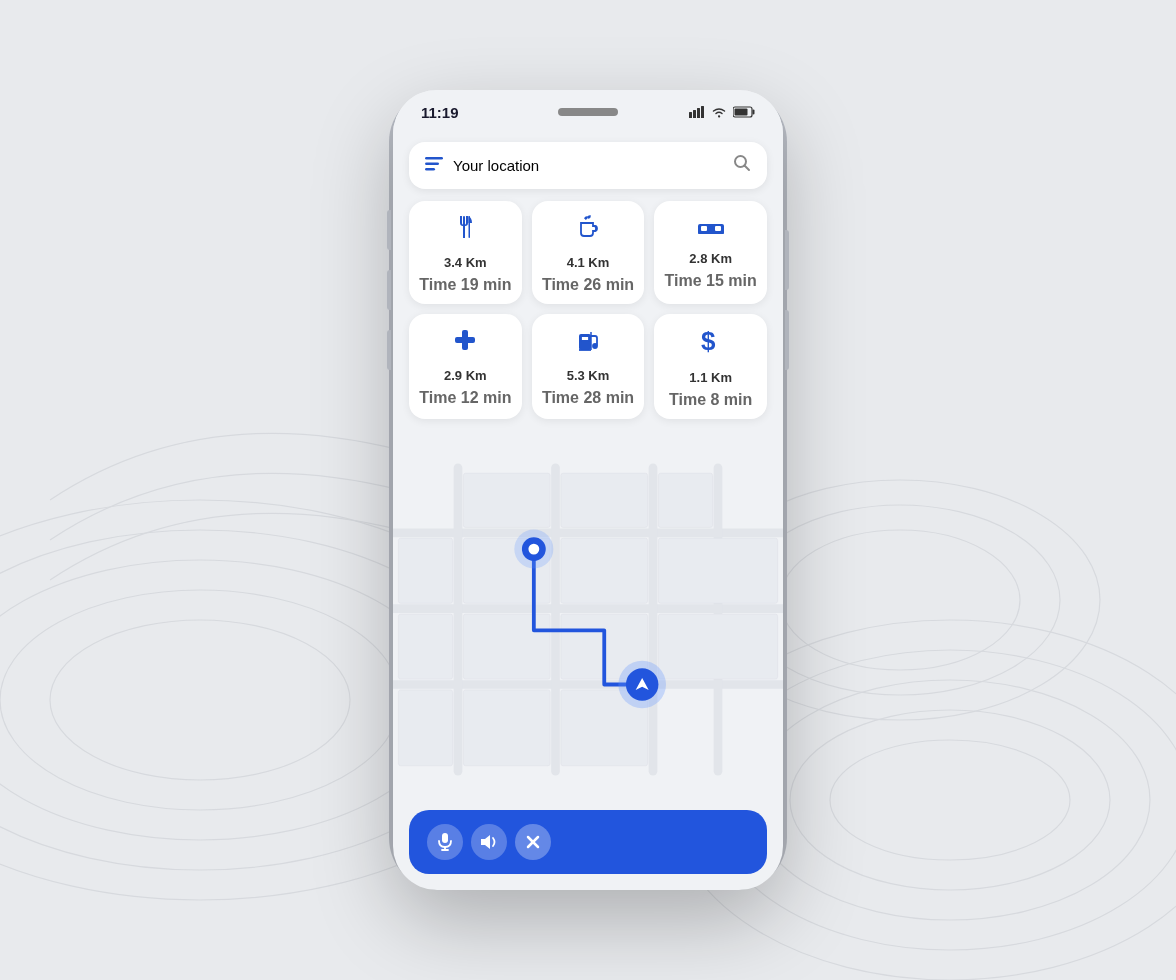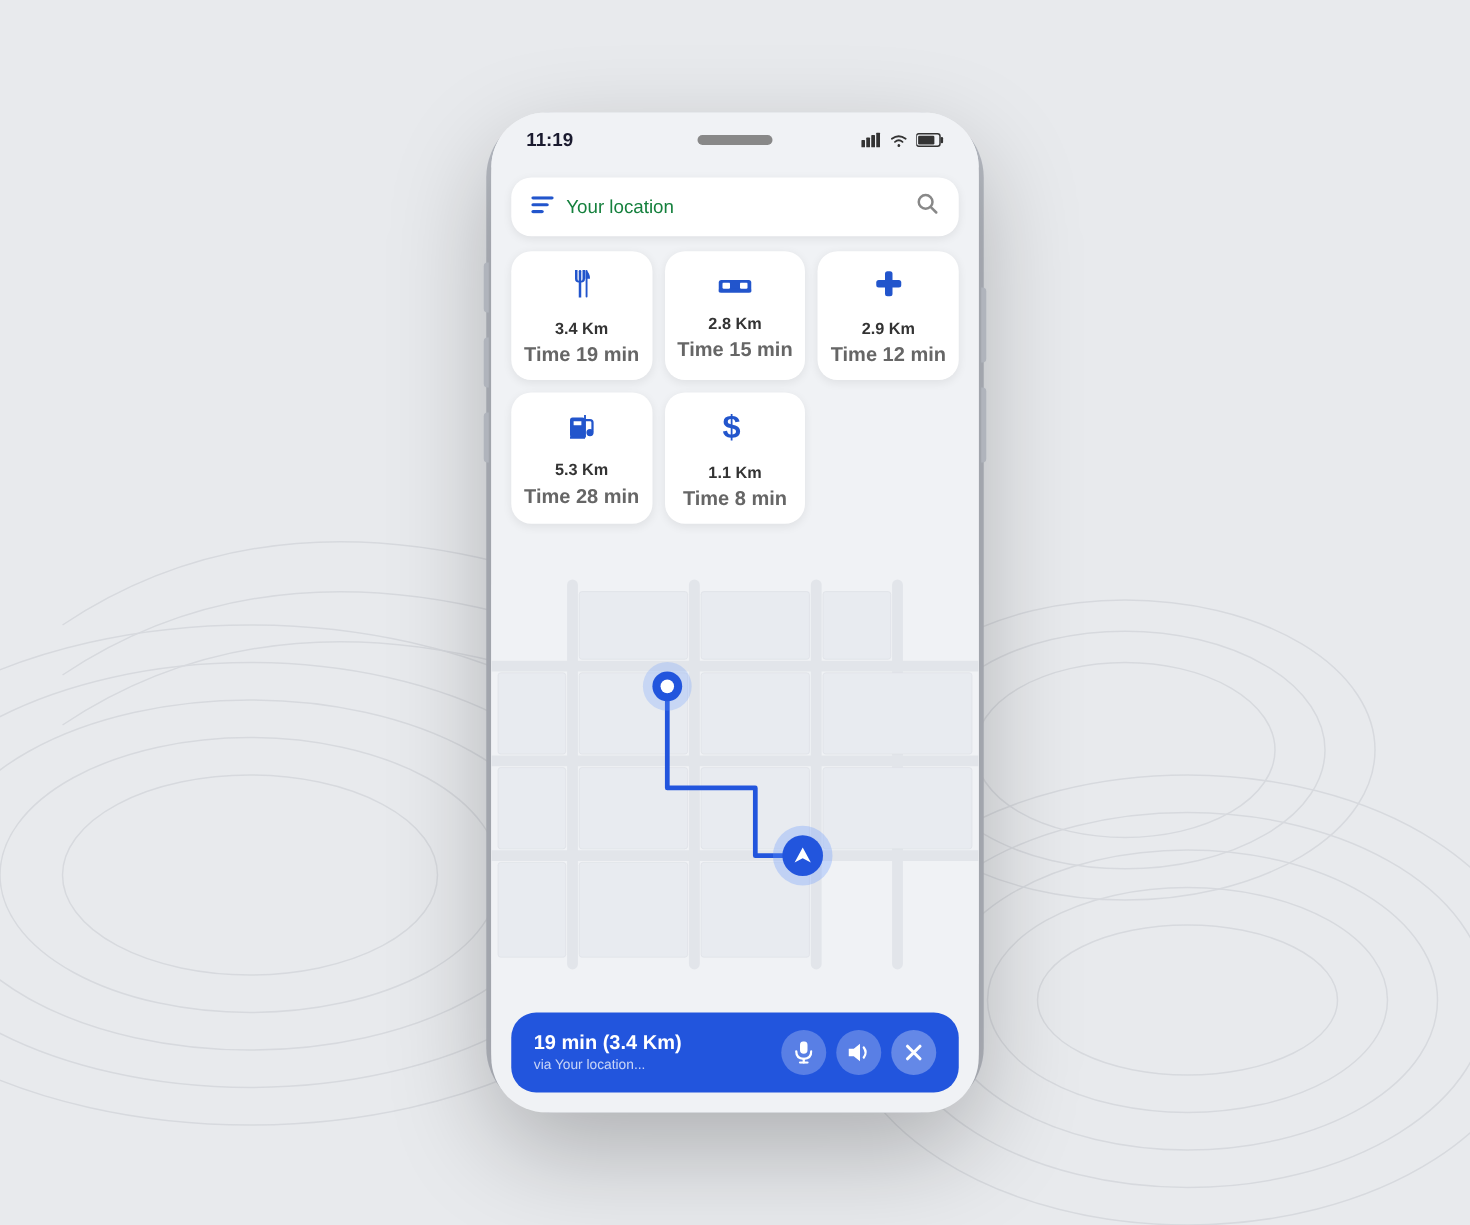--- a/index.html
+++ b/index.html
@@ -128,21 +128,21 @@
     }
 
     .search-menu-icon {
       color: #3355cc;
       font-size: 18px;
       flex-shrink: 0;
     }
 
     .search-text {
       flex: 1;
-      color: #15803d;
+      color: #000000;
       font-size: 15px;
     }
 
     .search-icon-btn {
       color: #888;
       font-size: 18px;
     }
 
     
     .category-grid {
@@ -337,20 +337,34 @@
               <rect x="15.5" y="1" width="1.5" height="22" rx="0.75"></rect>
               <path d="M15.5 1 Q19 3 19 8 L15.5 8 Z" fill="#2255cc"></path>
             </svg>
           </div>
           <div class="category-distance">3.4 Km</div>
           <div class="category-time">
             <span>Time</span> <span>19 min</span>
           </div>
         </div>
 
+        <div class="category-card">
+          <div class="category-icon">
+            <svg width="24" height="24" viewBox="0 0 24 24" fill="#2255cc">
+              <path d="M5 8 L5 18 Q5 21 8 21 L14 21 Q17 21 17 18 L17 16 L18.5 16 Q21 16 21 13.5 Q21 11 18.5 11 L17 11 L17 8 Z" fill="none" stroke="#2255cc" stroke-width="1.8"></path>
+              <path d="M17 11 L18.5 11 Q20 11 20 13.5 Q20 16 18.5 16 L17 16" fill="none" stroke="#2255cc" stroke-width="1.8"></path>
+              <path d="M9 4 Q9 2 11 2 Q11 4 9 4" stroke="#2255cc" stroke-width="1.5" fill="none"></path>
+              <path d="M12 3 Q12 1 14 1 Q14 3 12 3" stroke="#2255cc" stroke-width="1.5" fill="none"></path>
+            </svg>
+          </div>
+          <div class="category-distance">4.1 Km</div>
+          <div class="category-time">
+            <span>Time</span> <span>26 min</span>
+          </div>
+        </div>
 
         <div class="category-card">
           <div class="category-icon">
             <svg width="28" height="18" viewBox="0 0 28 18" fill="#2255cc">
               <rect x="1" y="7" width="26" height="10" rx="2"></rect>
               <rect x="1" y="14" width="26" height="3" rx="1"></rect>
               <rect x="4" y="9" width="6" height="5" rx="1" fill="white"></rect>
               <rect x="18" y="9" width="6" height="5" rx="1" fill="white"></rect>
               <path d="M4 9 Q7 5 10 9" fill="#2255cc"></path>
               <path d="M18 9 Q21 5 24 9" fill="#2255cc"></path>
@@ -446,27 +460,20 @@
           <circle cx="130" cy="75" r="5" fill="white"></circle>
 
           <circle cx="230" cy="200" r="22" fill="rgba(100,150,255,0.3)"></circle>
           <circle cx="230" cy="200" r="15" fill="#2255dd"></circle>
 
           <path d="M 224 205 L 230 194 L 236 205 L 230 202 Z" fill="white"></path>
         </svg>
       </div>
 
       <div class="nav-bar">
-        <div class="nav-info">
-          <div class="nav-time">
-            <span>19 min</span>
-            (<span>3.4 Km</span>)
-          </div>
-          <div class="nav-via">via Your location...</div>
-        </div>
         <div class="nav-actions">
           <div class="nav-btn">
             <svg width="14" height="18" viewBox="0 0 14 18" fill="white">
               <rect x="4" y="0" width="6" height="10" rx="3"></rect>
               <path d="M1 8 Q1 14 7 14 Q13 14 13 8" stroke="white" stroke-width="1.8" fill="none" stroke-linecap="round"></path>
               <line x1="7" y1="14" x2="7" y2="17" stroke="white" stroke-width="1.8" stroke-linecap="round"></line>
               <line x1="4" y1="17" x2="10" y2="17" stroke="white" stroke-width="1.8" stroke-linecap="round"></line>
             </svg>
           </div>
           <div class="nav-btn">

